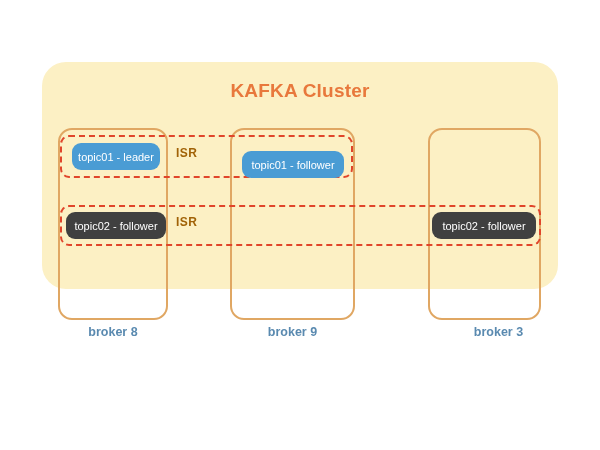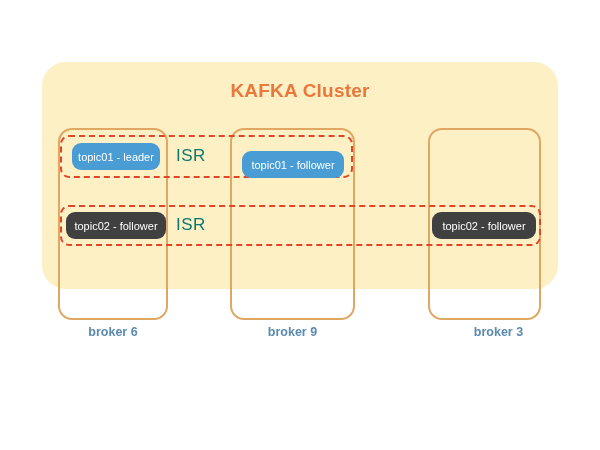--- a/index.html
+++ b/index.html
@@ -86,23 +86,23 @@
   }
   .isr-band-topic02 {
     left: 18px;
     top: 143px;
     width: 481px;
     height: 41px;
   }
 
   .isr-label {
     position: absolute;
-    font-size: 17px;
-    font-weight: normal;
-    color: #0f766e;
+    font-size: 12px;
+    font-weight: bold;
+    color: #a16207;
     letter-spacing: 0.5px;
   }
   .isr-label-1 { left: 134px; top: 84px; }
   .isr-label-2 { left: 134px; top: 153px; }
 
   
   .pill {
     position: absolute;
     display: flex;
     align-items: center;
@@ -142,18 +142,18 @@
 
     <div class="isr-label isr-label-1">ISR</div>
     <div class="isr-label isr-label-2">ISR</div>
 
     <div class="pill pill-blue pill-t01-leader">topic01 - leader</div>
     <div class="pill pill-blue pill-t01-follower">topic01 - follower</div>
 
     <div class="pill pill-magenta pill-t02-follower-b1">topic02 - follower</div>
     <div class="pill pill-magenta pill-t02-follower-b3">topic02 - follower</div>
 
-    <div class="broker-label broker-label-1">broker 6</div>
+    <div class="broker-label broker-label-1">broker 8</div>
     <div class="broker-label broker-label-2">broker 9</div>
     <div class="broker-label broker-label-3">broker 3</div>
 
   </div>
 </div>
 
 </body></html>

